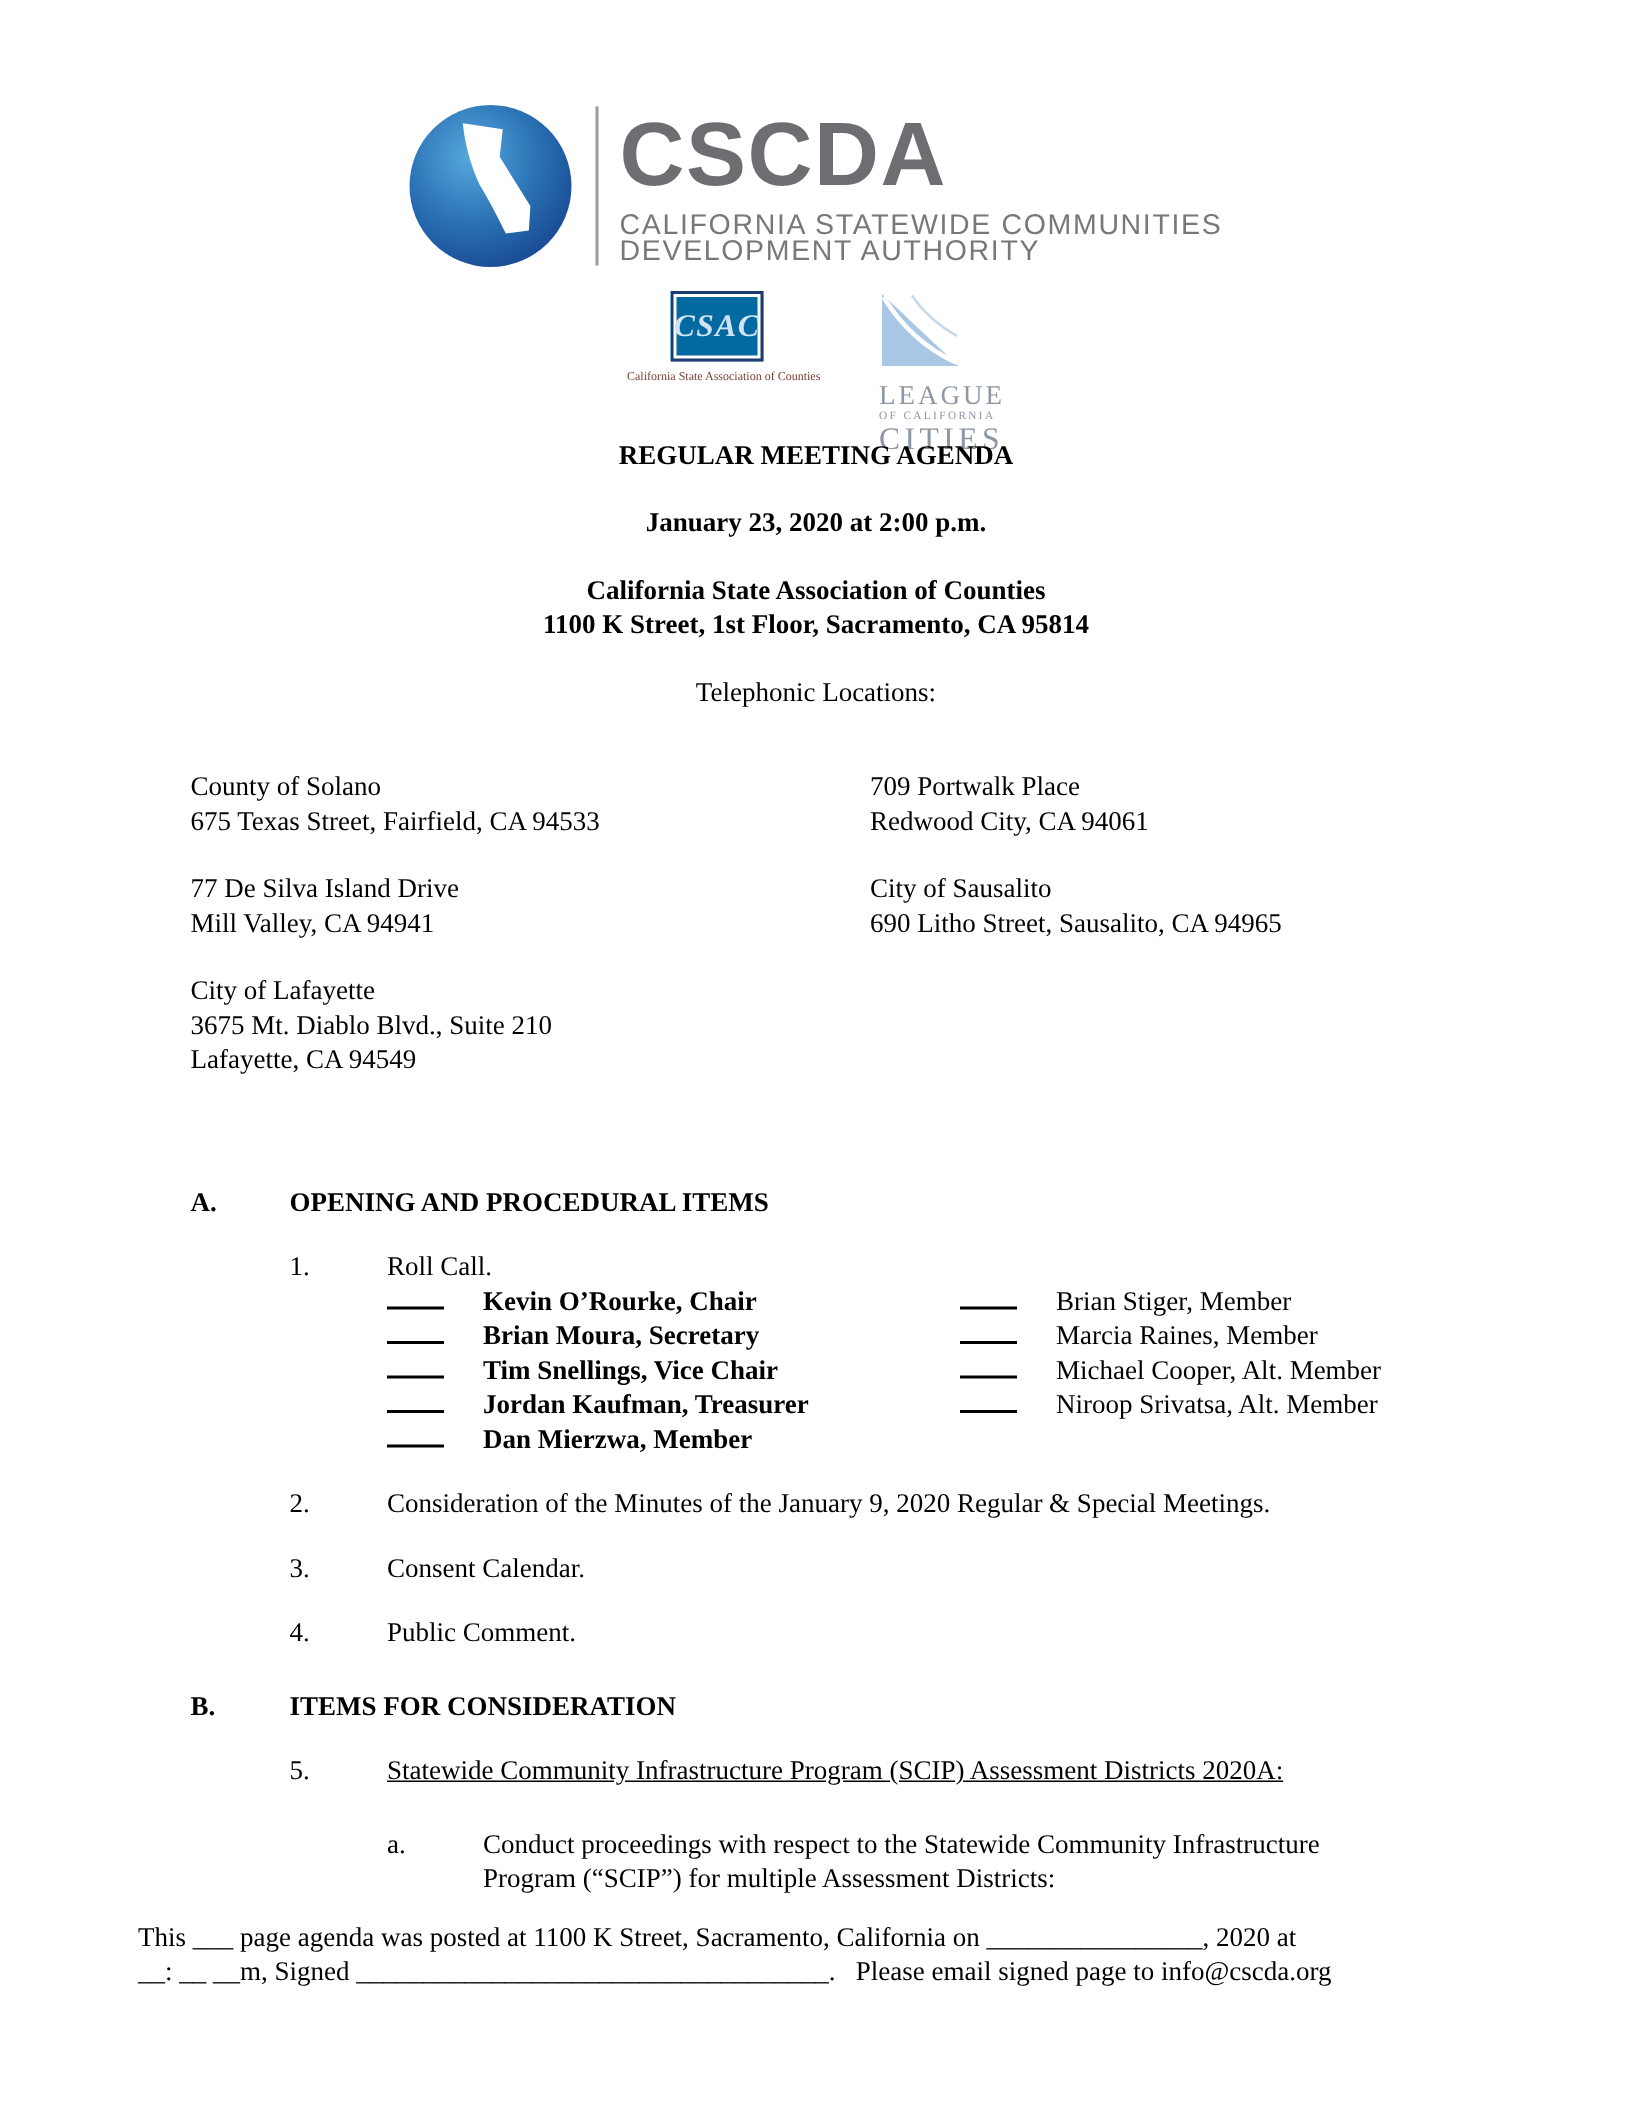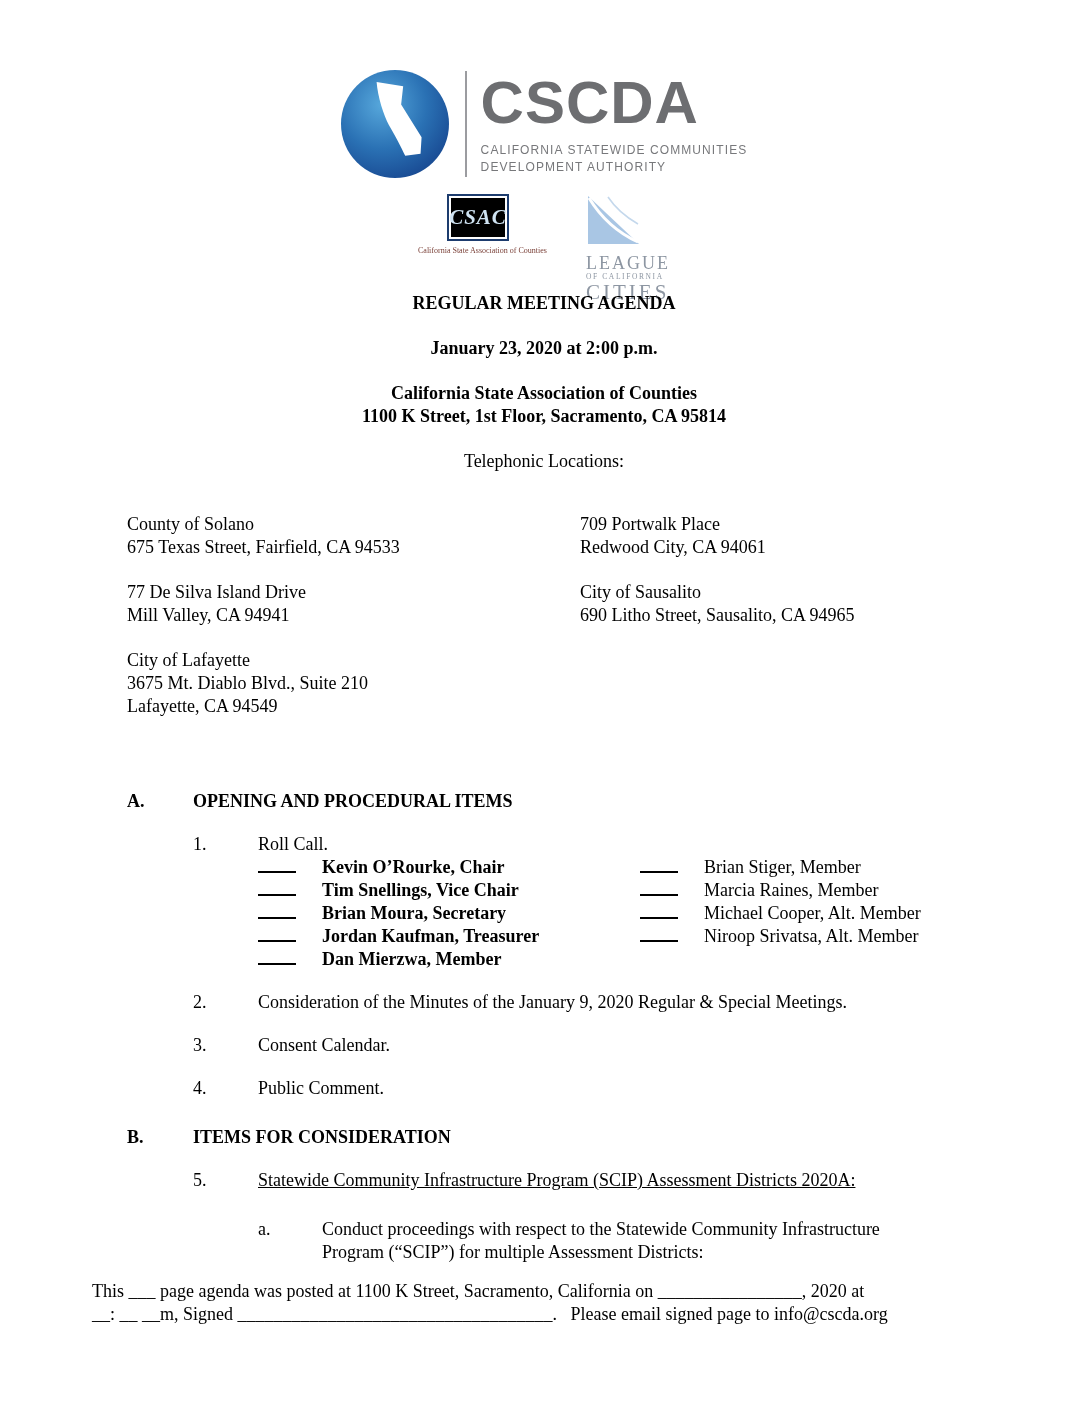--- a/index.html
+++ b/index.html
@@ -22,27 +22,27 @@
   .logo-block { display: flex; justify-content: center; align-items: center; }
   .logo-circle {
     width: 108px; height: 108px; border-radius: 50%;
     background: radial-gradient(circle at 38% 32%, #57a8dc 0%, #2a71b4 45%, #1b4f97 75%, #143c7c 100%);
     display: flex; align-items: center; justify-content: center;
     flex: none;
   }
   .logo-divider { width: 2px; height: 106px; background: #9b9ca0; margin: 0 14px 0 16px; flex: none; }
   .logo-text { font-family: "Liberation Sans", sans-serif; color: #6d6e71; text-align: left; }
   .logo-acronym { font-size: 60px; line-height: 62px; font-weight: bold; letter-spacing: 1px; }
-  .logo-sub { font-size: 12px; line-height: 17px; letter-spacing: 1.1px; color: #77787b; margin-top: 8px; }
+  .logo-sub { font-size: 19px; line-height: 17px; letter-spacing: 1.1px; color: #77787b; margin-top: 8px; }
 
   
   .partners { display: flex; justify-content: center; align-items: flex-start; gap: 48px; margin-top: 16px; height: 64px; }
   .csac-block { text-align: center; width: 120px; }
   .csac-square {
-    width: 62px; height: 47px; margin: 0 auto; background: #000000;
+    width: 62px; height: 47px; margin: 0 auto; background: #0369a1;
     display: flex; align-items: center; justify-content: center;
     box-shadow: inset 0 0 0 2px #1d3c6e, inset 0 0 0 4px #ffffff;
   }
   .csac-acronym { color: #cfe3f2; font-family: "Liberation Serif", serif; font-style: italic; font-weight: bold; font-size: 21px; letter-spacing: 1px; }
   .csac-caption { font-size: 8px; line-height: 10px; color: #7a4038; margin-top: 5px; white-space: nowrap; font-family: "Liberation Serif", serif; }
   .league-block { display: flex; align-items: flex-start; gap: 8px; flex-direction: column; }
   .league-text { font-family: "Liberation Serif", serif; color: #8d96a2; text-align: left; }
   .league-l1 { font-size: 18px; line-height: 18px; letter-spacing: 2px; }
   .league-l2 { font-size: 7.5px; line-height: 9px; letter-spacing: 1.6px; }
   .league-l3 { font-size: 21px; line-height: 22px; letter-spacing: 3px; }
@@ -176,24 +176,24 @@
     <span class="num">1.</span>
     <span class="txt">Roll Call.</span>
   </div>
 
   <div class="rollcall">
     <div class="rc-left">
       <div class="rc-row">
         <span class="blank"></span><span>Kevin O’Rourke, Chair</span>
       </div>
       <div class="rc-row">
+        <span class="blank"></span><span>Brian Moura, Secretary</span>
+      </div>
+      <div class="rc-row">
         <span class="blank"></span><span>Tim Snellings, Vice Chair</span>
-      </div>
-      <div class="rc-row">
-        <span class="blank"></span><span>Brian Moura, Secretary</span>
       </div>
       <div class="rc-row">
         <span class="blank"></span><span>Jordan Kaufman, Treasurer</span>
       </div>
       <div class="rc-row">
         <span class="blank"></span><span>Dan Mierzwa, Member</span>
       </div>
     </div>
     <div class="rc-right">
       <div class="rc-row">

